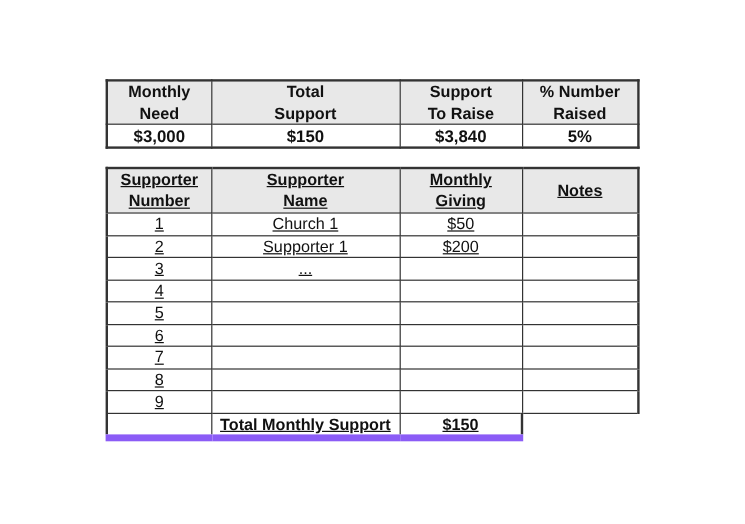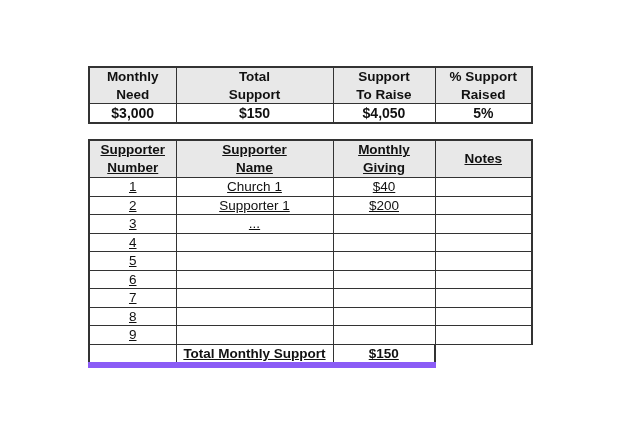--- a/index.html
+++ b/index.html
@@ -54,29 +54,29 @@
         <col style="width:97px">
     </colgroup>
     <thead>
       <tr>
         <th>Monthly
 Need</th>
         <th>Total
 Support</th>
         <th>Support
 To Raise</th>
-        <th>% Support
+        <th>% Number
 Raised</th>
       </tr>
     </thead>
     <tbody>
       <tr>
         <td>$3,000</td>
         <td>$150</td>
-        <td>$4,050</td>
+        <td>$3,840</td>
         <td>5%</td>
       </tr>
     </tbody>
   </table>
 
   <table class="supporters">
     <colgroup>
       <col style="width:87px">
         <col style="width:157px">
         <col style="width:102px">
@@ -90,21 +90,21 @@
 Name</th>
         <th>Monthly
 Giving</th>
         <th>Notes</th>
       </tr>
     </thead>
     <tbody>
       <tr>
         <td>1</td>
         <td>Church 1</td>
-        <td>$40</td>
+        <td>$50</td>
         <td></td>
       </tr>
       <tr>
         <td>2</td>
         <td>Supporter 1</td>
         <td>$200</td>
         <td></td>
       </tr>
       <tr>
         <td>3</td>

